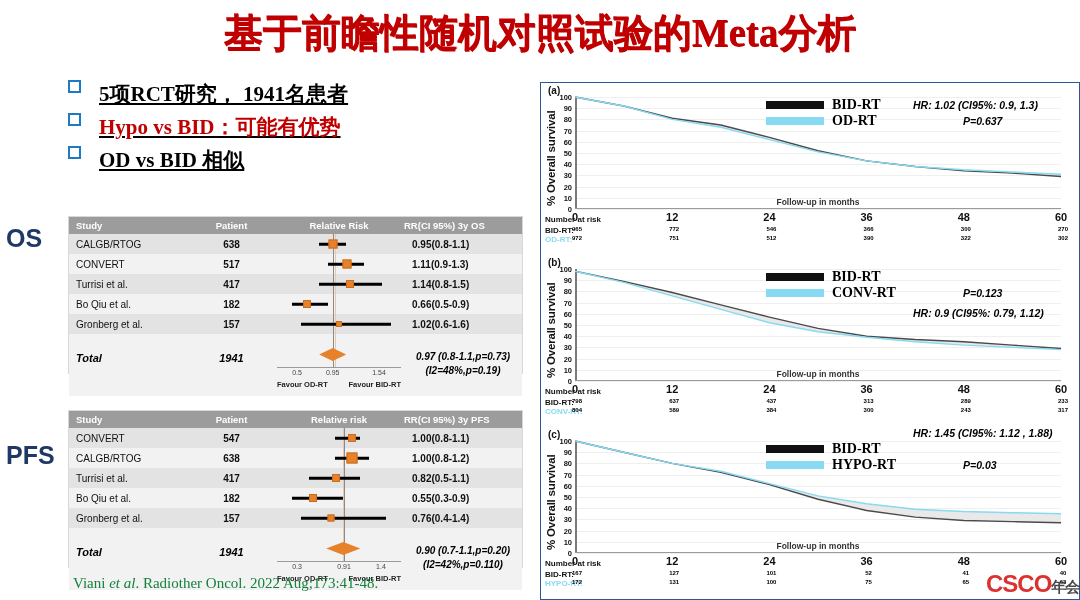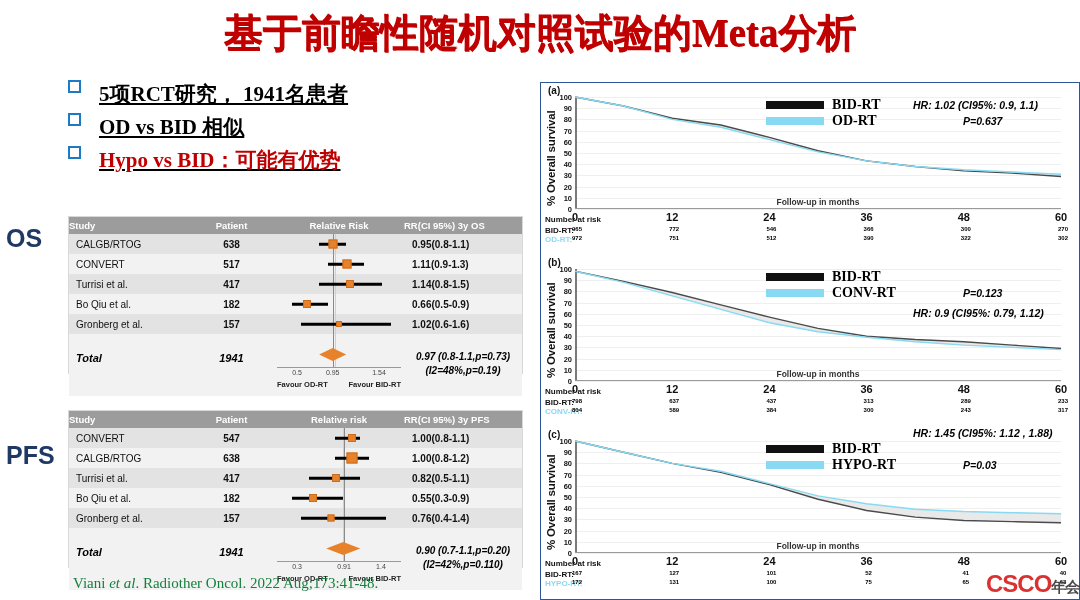--- a/index.html
+++ b/index.html
@@ -42,21 +42,21 @@
   
   .forest {
     position:absolute; background:#F2F2F2; border:1px solid #d8d8d8;
     font-family:"Liberation Sans", sans-serif;
   }
   #forest-os  { left:68px; top:216px; width:455px; height:158px; }
   #forest-pfs { left:68px; top:410px; width:455px; height:158px; }
 
   .fhead { display:flex; height:17px; background:#9C9C9C; color:#ffffff;
            font-size:9.5px; font-weight:bold; align-items:center; }
-  .fhead .c1 { width:120px; }
+  .fhead .c1 { width:120px; padding-left:7px; }
   .fhead .c2 { width:85px;  text-align:center; }
   .fhead .c3 { flex:1;      text-align:center; }
   .fhead .c4 { width:118px; text-align:left; }
 
   .frow { display:flex; height:20px; align-items:center; font-size:10px; color:#111; }
   .frow.alt { background:#E3E3E3; }
   .frow .c1 { width:120px; padding-left:7px; }
   .frow .c2 { width:85px;  text-align:center; font-weight:bold; }
   .frow .c3 { flex:1; position:relative; height:100%; }
   .frow .c4 { width:118px; padding-left:8px; font-weight:bold; font-size:10px; }
@@ -150,25 +150,25 @@
 
   <div id="slide-title">基于前瞻性随机对照试验的Meta分析</div>
 
   <div id="bullets">
       <div class="bullet">
         <div class="bullet-marker"></div>
         <div class="bullet-text">5项RCT研究， 1941名患者</div>
       </div>
       <div class="bullet">
         <div class="bullet-marker"></div>
-        <div class="bullet-text">OD vs BID 相似</div>
+        <div class="bullet-text red">Hypo vs BID：可能有优势</div>
       </div>
       <div class="bullet">
         <div class="bullet-marker"></div>
-        <div class="bullet-text red">Hypo vs BID：可能有优势</div>
+        <div class="bullet-text">OD vs BID 相似</div>
       </div>
     </div>
 
   <div class="sec-label" id="label-os">OS</div>
   <div class="sec-label" id="label-pfs">PFS</div>
 
   <div class="forest" id="forest-os">
       <div class="fhead">
         <div class="c1">Study</div>
         <div class="c2">Patient</div>
@@ -382,21 +382,21 @@
         <div class="km-legend" style="left: 225px; top: 14px;">
           <div class="km-leg-row">
             <div class="km-swatch" style="background: rgb(17, 17, 17);"></div>
             <div class="km-leg-label">BID-RT</div>
           </div>
           <div class="km-leg-row">
             <div class="km-swatch" style="background: rgb(135, 218, 242);"></div>
             <div class="km-leg-label">OD-RT</div>
           </div>
         </div>
-        <div class="km-stat" style="left: 372px; top: 16px;">HR: 1.02 (CI95%: 0.9, 1.1)</div>
+        <div class="km-stat" style="left: 372px; top: 16px;">HR: 1.02 (CI95%: 0.9, 1.3)</div>
         <div class="km-stat2" style="left: 422px; top: 32px;">P=0.637</div>
         <div class="km-risk">
           <div class="km-risk-title">Number at risk</div>
           <div class="km-risk-row" style="top: 11px; width: 536px;">
             <div class="km-risk-name" style="color: rgb(17, 17, 17);">BID-RT:</div>
             <div class="km-risk-val" style="left: 32px;">965</div>
             <div class="km-risk-val" style="left: 129.2px;">772</div>
             <div class="km-risk-val" style="left: 226.4px;">546</div>
             <div class="km-risk-val" style="left: 323.6px;">366</div>
             <div class="km-risk-val" style="left: 420.8px;">300</div>

